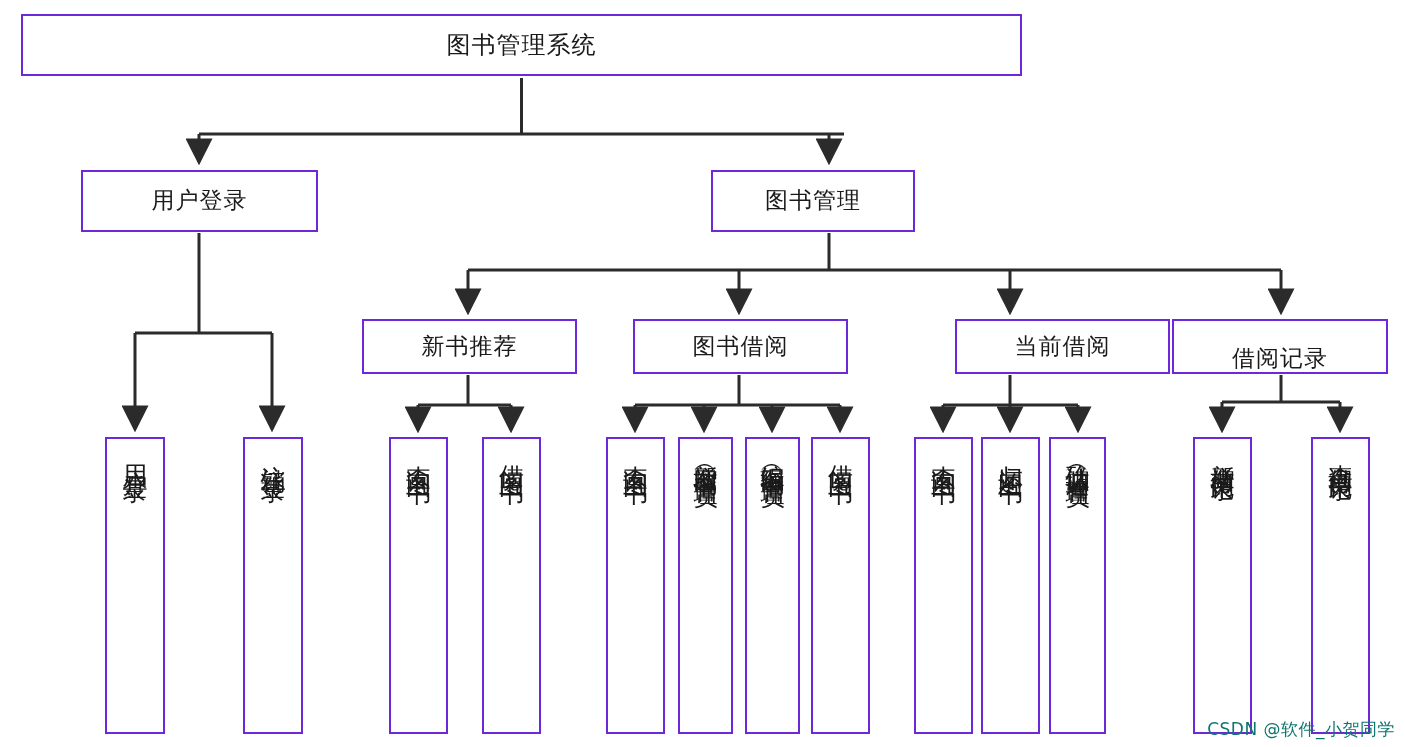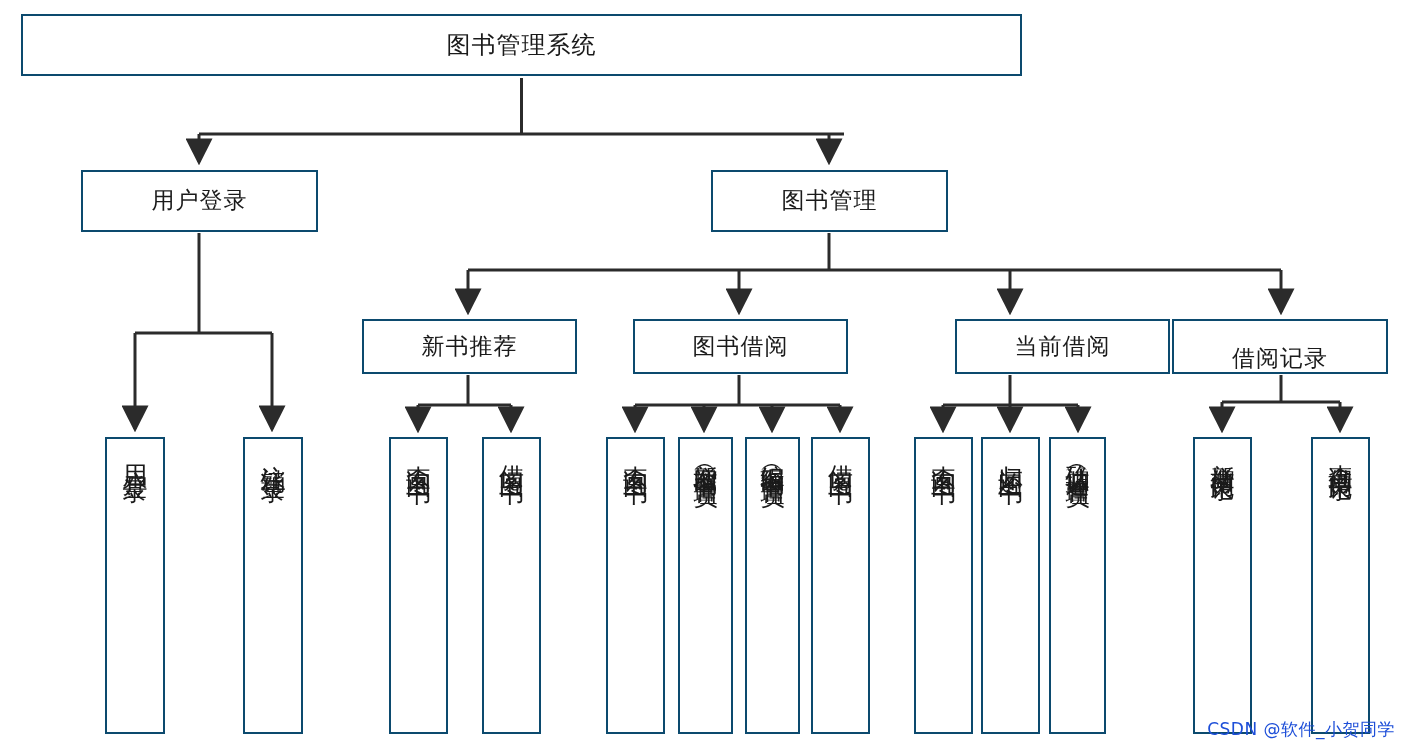--- a/index.html
+++ b/index.html
@@ -21,21 +21,21 @@
     left: 0;
     top: 0;
     width: 1405px;
     height: 747px;
     pointer-events: none;
   }
   .node {
     position: absolute;
     box-sizing: border-box;
     background: #ffffff;
-    border: 2px solid #0c4a6e;
+    border: 2px solid #6d28d9;
     display: flex;
     align-items: center;
     justify-content: center;
     color: #1a1a1a;
     z-index: 2;
   }
   .node-label {
     display: block;
     text-align: center;
     line-height: 1.18;
@@ -66,21 +66,21 @@
   }
   .node.v.tall-text .node-label {
     font-size: 24px;
     letter-spacing: 3px;
   }
   .watermark {
     position: absolute;
     right: 10px;
     bottom: 6px;
     font-size: 17px;
-    color: #1d4ed8;
+    color: #0f766e;
     letter-spacing: 0.5px;
     z-index: 3;
     white-space: nowrap;
     font-family: "DejaVu Sans", "Liberation Sans", sans-serif;
   }
 </style>
 </head>
 <body>
 
 <div id="canvas">
@@ -136,21 +136,21 @@
     </g>
   </svg>
 
   <div class="node root h" style="left:21px; top:14px; width:1001px; height:62px;">
     <span class="node-label">图书管理系统</span>
   </div>
 
   <div class="node h" style="left:81px; top:170px; width:237px; height:62px;">
     <span class="node-label">用户登录</span>
   </div>
-  <div class="node h" style="left:711px; top:170px; width:237px; height:62px;">
+  <div class="node h" style="left:711px; top:170px; width:204px; height:62px;">
     <span class="node-label">图书管理</span>
   </div>
 
   <div class="node h" style="left:633px; top:319px; width:215px; height:55px;">
     <span class="node-label">图书借阅</span>
   </div>
   <div class="node h" style="left:362px; top:319px; width:215px; height:55px;">
     <span class="node-label">新书推荐</span>
   </div>
   <div class="node h" style="left:955px; top:319px; width:215px; height:55px;">

